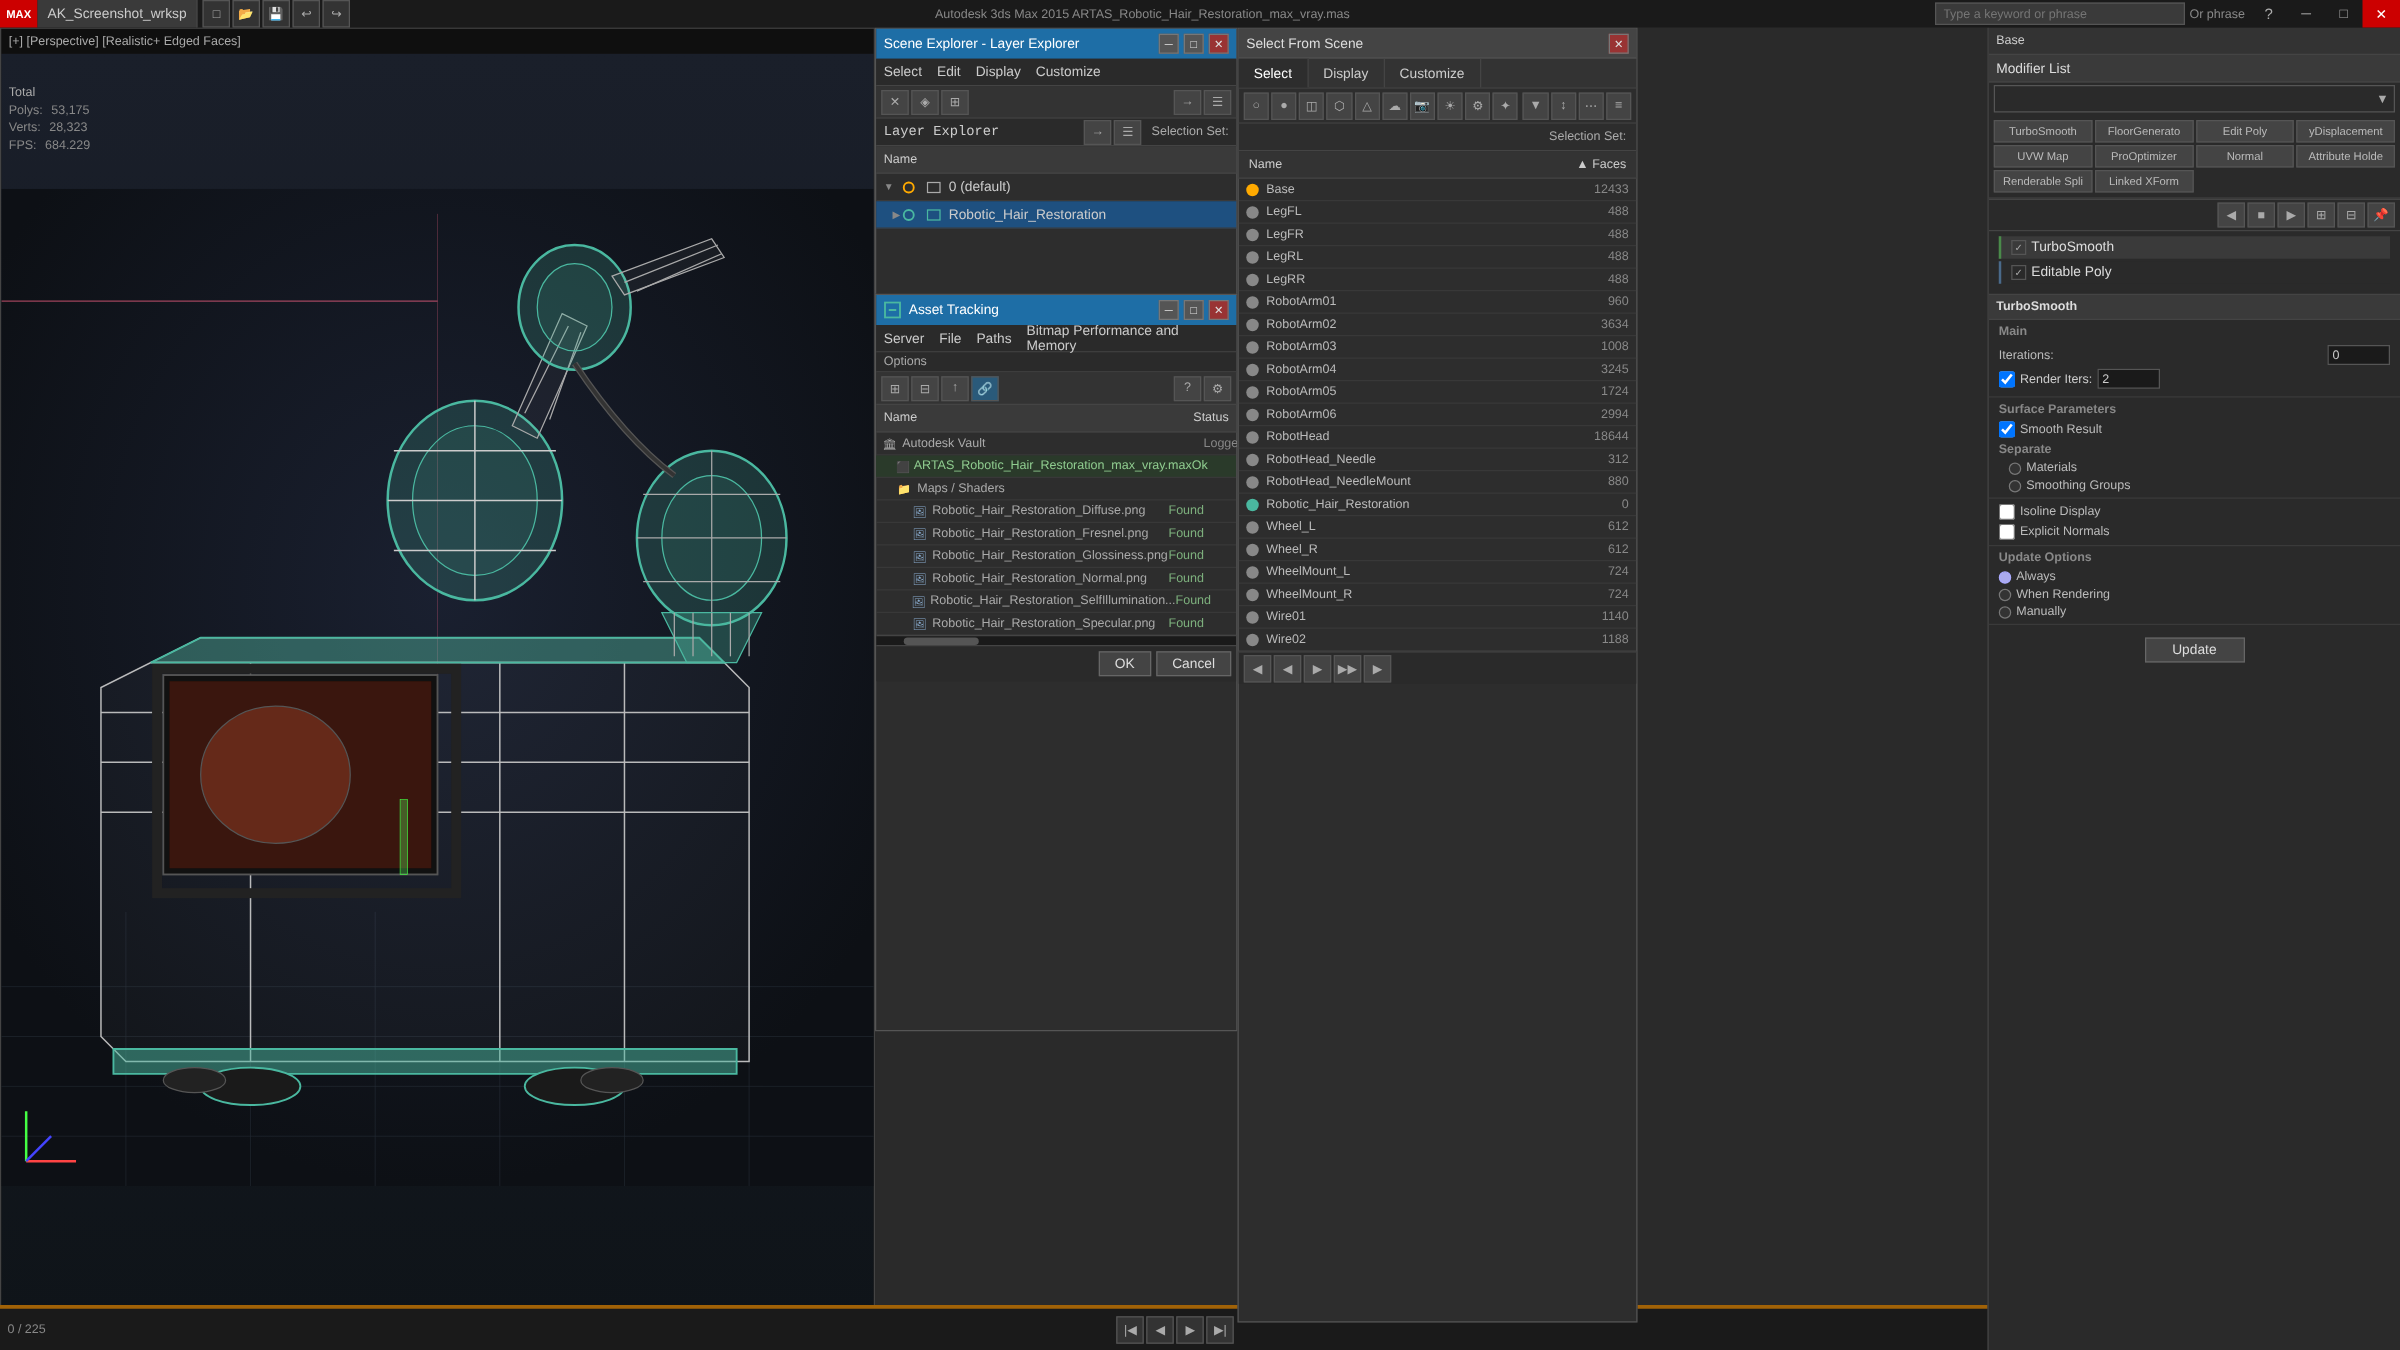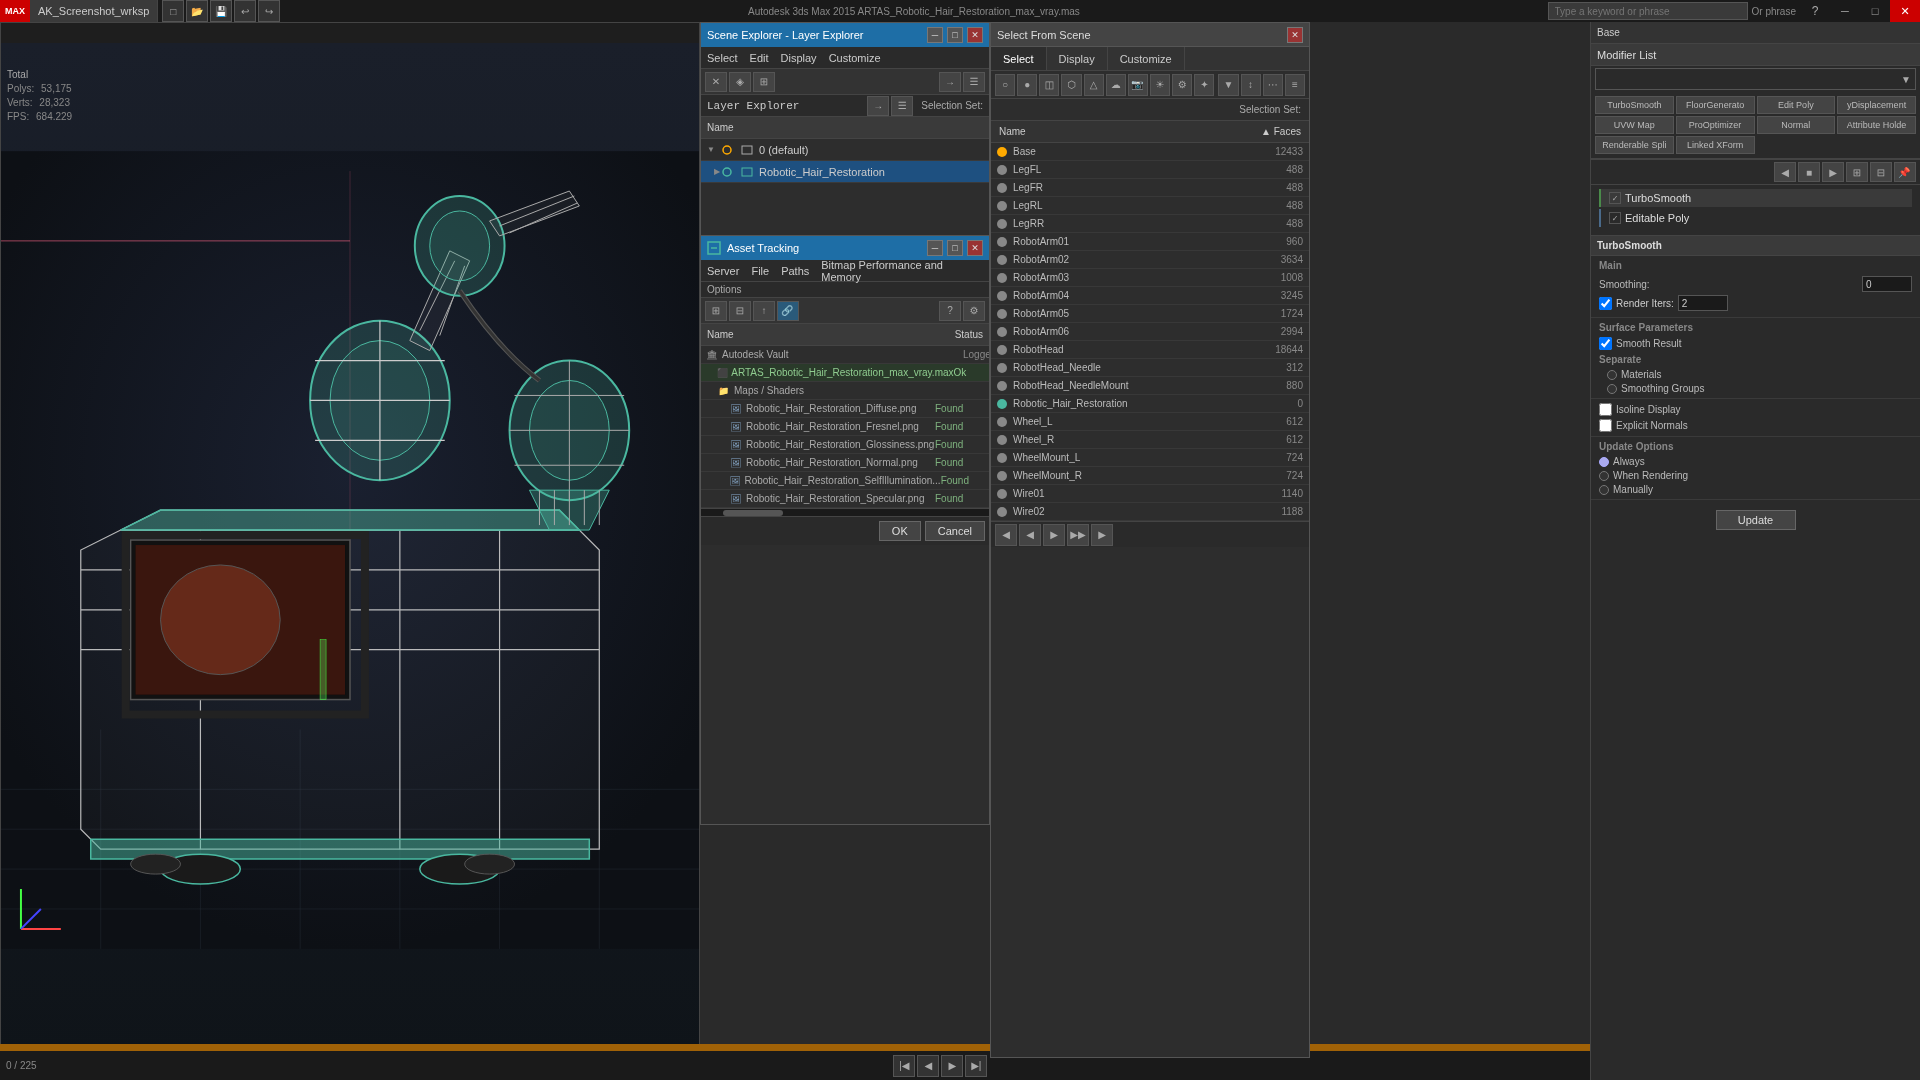--- a/index.html
+++ b/index.html
@@ -541,21 +541,21 @@
 
     
     #bottom-bar {
       position: absolute;
       bottom: 0; left: 0; right: 0;
       height: 36px;
       background: #1a1a1a;
       display: flex;
       align-items: center;
       padding: 0 6px;
-      border-top: 7px solid #a16207;
+      border-top: 3px solid #a16207;
       font-size: 10px;
       color: #888;
     }
 
     
     .dialog-buttons {
       display: flex;
       gap: 4px;
       padding: 4px;
       justify-content: flex-end;
@@ -666,20 +666,23 @@
     <div class="top-bar-right-btn">?</div>
   </div>
   <div class="window-controls">
     <div class="win-btn">─</div>
     <div class="win-btn">□</div>
     <div class="win-btn close">✕</div>
   </div>
 </div>
 
 <div id="viewport" style="top:22px; bottom:22px;">
+  <div class="viewport-header">
+    <span class="viewport-label">[+] [Perspective] [Realistic+ Edged Faces]</span>
+  </div>
   <div class="scene-bg">
 
     <svg class="scene-svg" viewBox="0 0 700 800" preserveAspectRatio="xMidYMid meet">
 
       <defs>
         <radialGradient id="bgGrad" cx="50%" cy="40%" r="60%">
           <stop offset="0%" stop-color="#1a2030"></stop>
           <stop offset="100%" stop-color="#0d1015"></stop>
         </radialGradient>
         <filter id="glow">
@@ -1183,21 +1186,21 @@
   </div>
 
   <div style="border-top:1px solid #444; margin-top:4px;">
     <div style="height:20px; background:#3a3a3a; display:flex; align-items:center; padding:0 6px; border-bottom:1px solid #444;">
       <span style="font-size:10px; color:#ddd; font-weight:bold;">TurboSmooth</span>
     </div>
 
     <div class="prop-section">
       <div class="prop-section-title">Main</div>
       <div class="prop-row">
-        <span class="prop-label">Smoothing:</span>
+        <span class="prop-label">Iterations:</span>
         <input class="prop-input" type="text" value="0" style="">
       </div>
       <div style="display:flex; align-items:center; margin-bottom:2px; font-size:10px;">
         <input type="checkbox" checked="" style="margin-right: 4px;">
         <span>Render Iters:</span>
         <input class="prop-input" type="text" value="2" style="margin-left: 4px;">
       </div>
     </div>
 
     <div class="prop-section">

